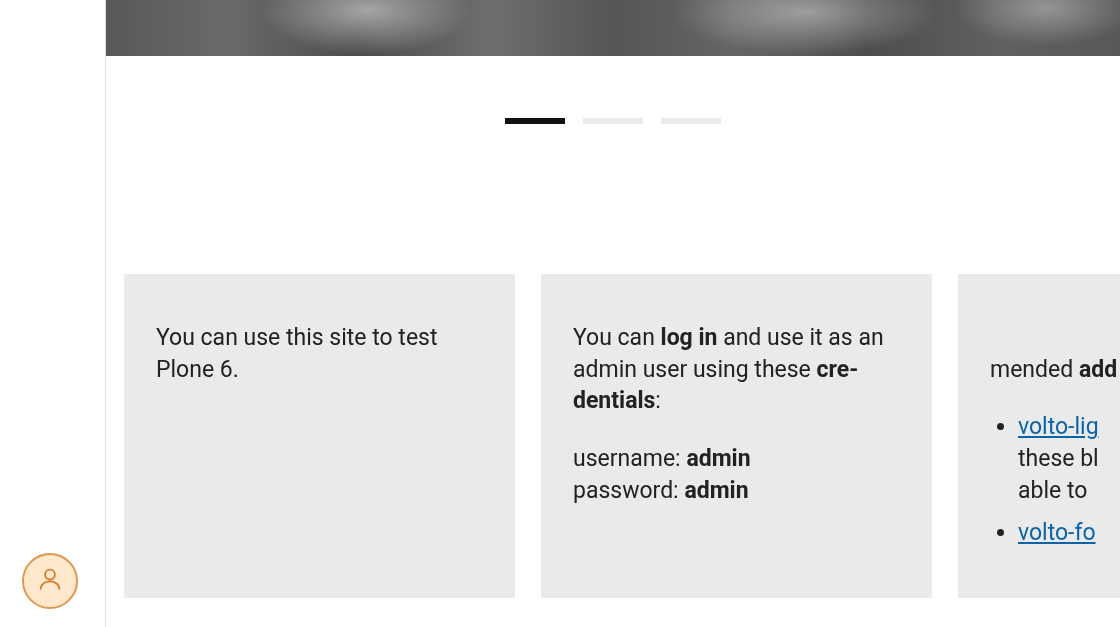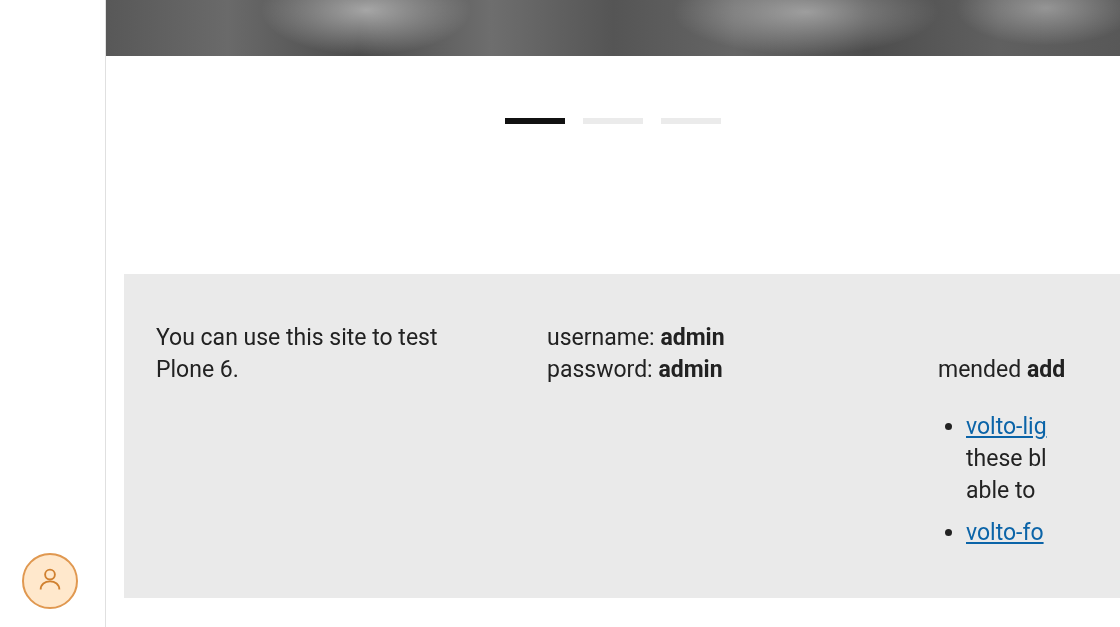--- a/index.html
+++ b/index.html
@@ -66,20 +66,21 @@
       height: 6px;
       background: #ebebeb;
       cursor: pointer;
     }
     .pagination .dot.active {
       background: #111;
     }
 
     .cards {
       display: flex;
+      gap: 26px;
       padding-left: 18px;
     }
     .card {
       background: #eaeaea;
       width: 391px;
       flex: 0 0 391px;
       padding: 48px 32px 40px 32px;
       font-size: 23px;
       line-height: 1.38;
       color: #222;
@@ -122,20 +123,23 @@
   </div>
 
   <div class="cards">
 
     <div class="card">
       <p>You can use this site to test Plone 6.</p>
     </div>
 
     <div class="card">
       <p>
+        <span>You can </span><span class="strong">log in</span><span> and use it as an admin user using these </span><span class="strong">cre-dentials</span><span>:</span>
+      </p>
+      <p>
         <span>username: </span><span class="strong">admin</span><br>
         <span>password: </span><span class="strong">admin</span>
       </p>
     </div>
 
     <div class="card">
       <p>
         <br>
         <span>mended </span><span class="strong">add</span>
       </p>

